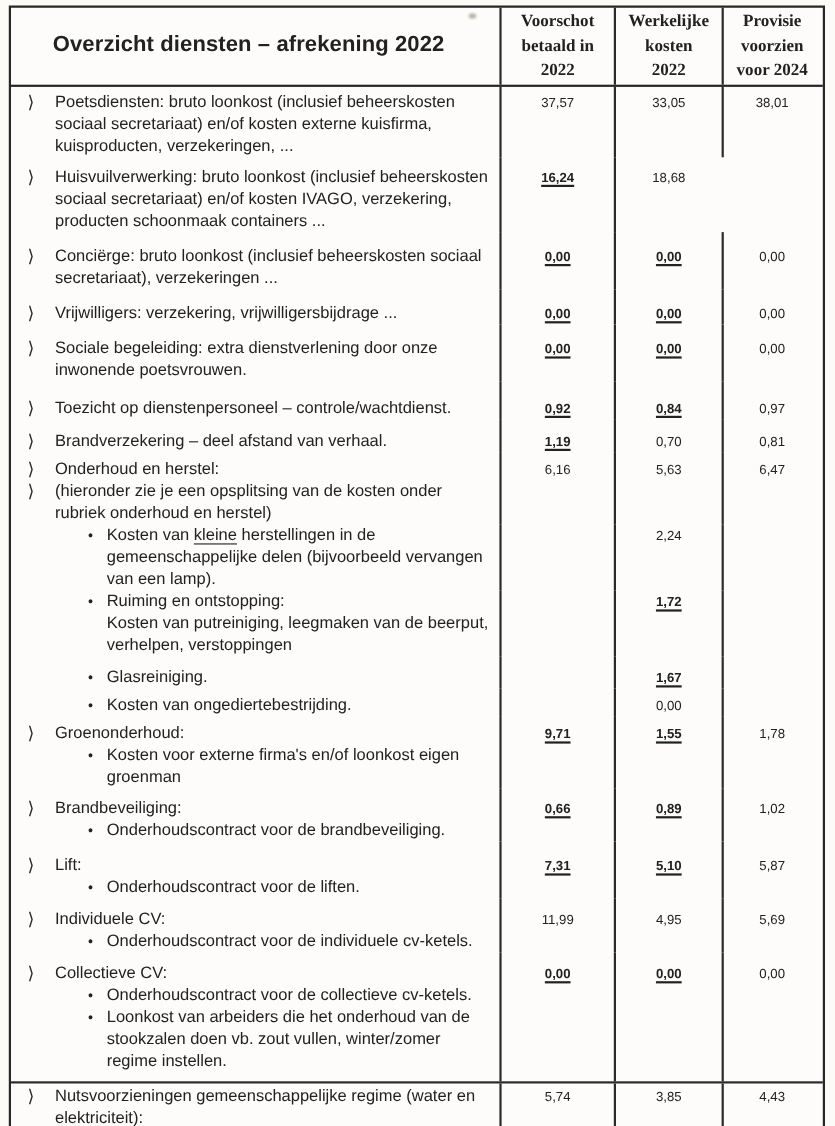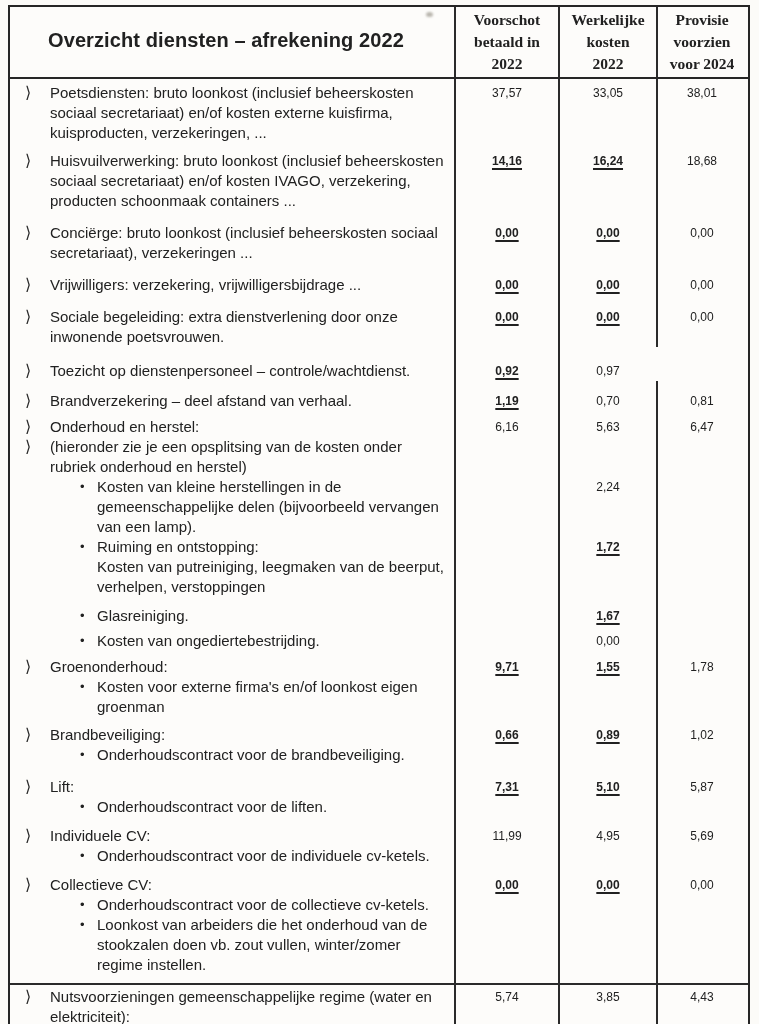--- a/index.html
+++ b/index.html
@@ -44,21 +44,21 @@
     padding-left: 15px; white-space: pre-line;
     font-size: 16px; line-height: 20px; color: #2b2b2b;
     font-family: "DejaVu Sans", sans-serif;
   }
   .mbody { flex: 1; padding-right: 8px; }
   .mtext { white-space: pre-line; }
   .bullets { margin-left: 30px; }
   .bi { display: flex; }
   .dot { width: 17px; flex: 0 0 17px; font-size: 13px; line-height: 20px; }
   .btext { flex: 1; white-space: pre-line; }
-  .u { text-underline-offset: 2.5px; }
+  .u { text-decoration: underline; text-underline-offset: 2.5px; }
 
   .val {
     text-align: center; font-size: 12px; line-height: 20px;
   }
   .val .bu {
     font-weight: bold; text-decoration: underline;
     text-underline-offset: 3px; text-decoration-thickness: 1.5px;
   }
 
   .artifact {
@@ -96,21 +96,20 @@
           <div class="val"><span>33,05</span></div>
           <div class="val"><span>38,01</span></div>
         </div>
         <div class="grid-row row" style="--pt: 8px; --pb: 0px;">
           <div class="lbl">
             <div class="mk">⟩</div>
             <div class="mbody">
               <div class="mtext"><span>Huisvuilverwerking: bruto loonkost (inclusief beheerskosten sociaal secretariaat) en/of kosten IVAGO, verzekering, producten schoonmaak containers ...</span></div>
             </div>
           </div>
-          <div class="val"><span class="bu">14,16</span></div>
           <div class="val"><span class="bu">16,24</span></div>
           <div class="val"><span>18,68</span></div>
         </div>
         <div class="grid-row row" style="--pt: 12px; --pb: 0px;">
           <div class="lbl">
             <div class="mk">⟩</div>
             <div class="mbody">
               <div class="mtext"><span>Conciërge: bruto loonkost (inclusief beheerskosten sociaal secretariaat), verzekeringen ...</span></div>
             </div>
           </div>
@@ -141,20 +140,21 @@
           <div class="val"><span>0,00</span></div>
         </div>
         <div class="grid-row row" style="--pt: 14px; --pb: 0px;">
           <div class="lbl">
             <div class="mk">⟩</div>
             <div class="mbody">
               <div class="mtext"><span>Toezicht op dienstenpersoneel – controle/wachtdienst.</span></div>
             </div>
           </div>
           <div class="val"><span class="bu">0,92</span></div>
+          <div class="val"><span class="bu">0,84</span></div>
           <div class="val"><span>0,97</span></div>
         </div>
         <div class="grid-row row" style="--pt: 10px; --pb: 0px;">
           <div class="lbl">
             <div class="mk">⟩</div>
             <div class="mbody">
               <div class="mtext"><span>Brandverzekering – deel afstand van verhaal.</span></div>
             </div>
           </div>
           <div class="val"><span class="bu">1,19</span></div>

